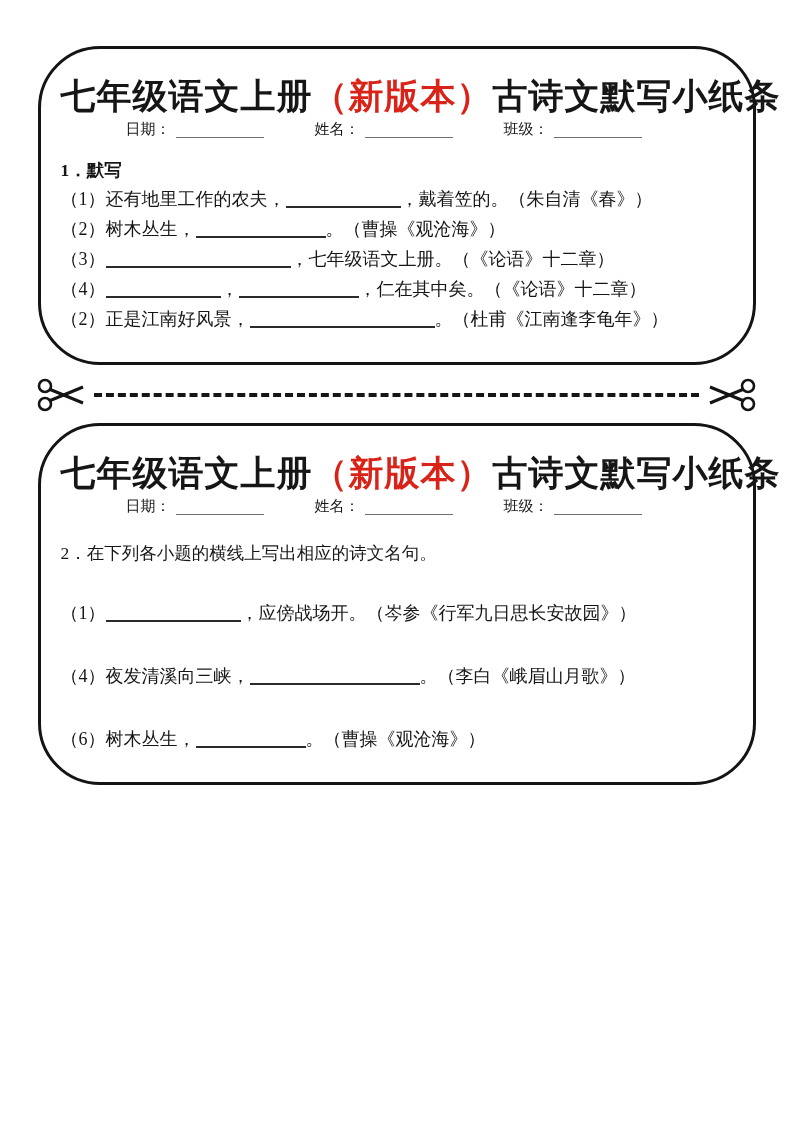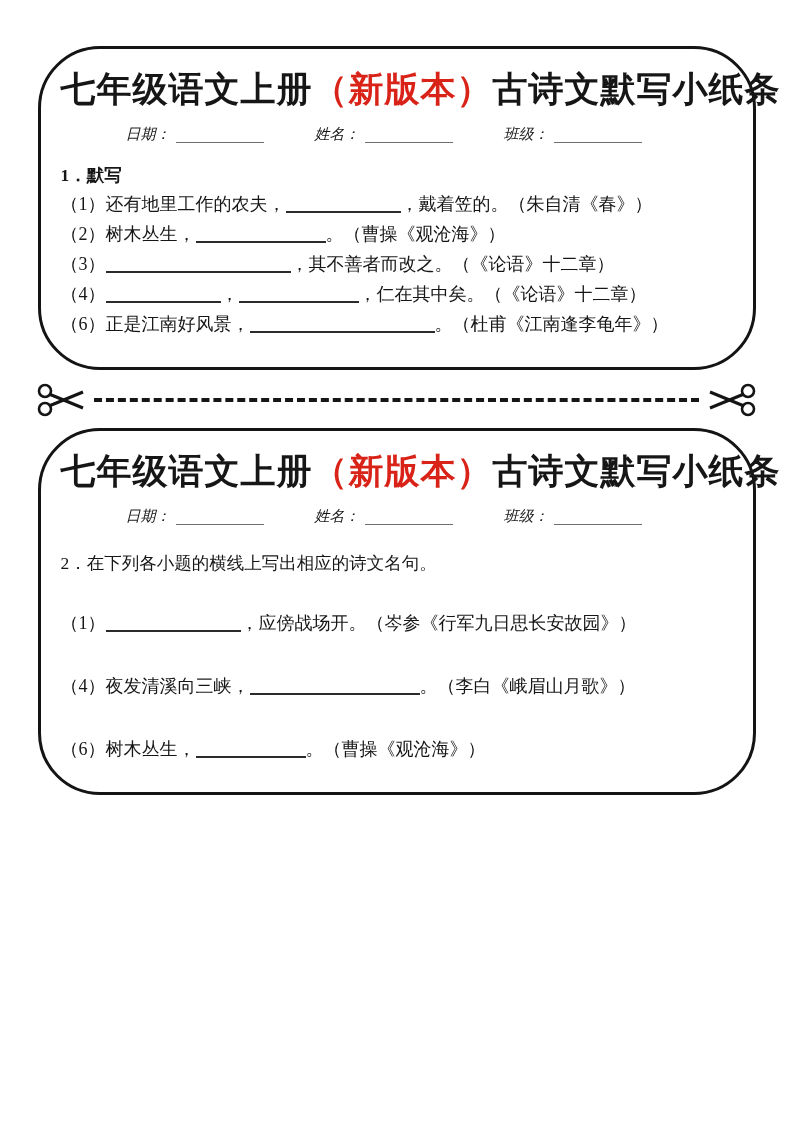--- a/index.html
+++ b/index.html
@@ -7,38 +7,36 @@
     width:793px;height:1122px;position:relative;overflow:hidden;
     background:#ffffff;
     font-family:"Liberation Serif","DejaVu Serif",serif;
     color:#161616;
   }
   .card{
     width:718px;box-sizing:border-box;
     margin:46px auto 0;
     border:3.5px solid #141414;
     border-radius:62px;
-    padding:7px 20px 28px;
+    padding:14px 20px 28px;
     background:#fff;
   }
   .card2{margin-top:0;}
   .title{
     text-align:center;
     font-size:35px;
     font-weight:700;
     letter-spacing:1px;
     margin-top:10px;
     white-space:nowrap;
   }
   .title .hl{font-weight:700;}
   .fields{
     display:flex;
     padding-left:65px;
-    margin-top:12px;
-    font-style:italic;
   }
   .field{display:flex;align-items:flex-end;margin-right:51px;}
   .field-label{font-size:15px;line-height:18px;white-space:nowrap;}
   .field-line{
     display:inline-block;width:88px;height:14px;
     border-bottom:1.5px solid #6f6f6f;margin-left:5px;
   }
   .section{font-size:17.5px;margin-top:26px;line-height:24px;}
   .section-bold{font-weight:700;margin-top:20px;}
   .questions{margin-top:2px;}
@@ -84,23 +82,23 @@
       </div>
       <div class="field">
         <span class="field-label">班级：</span>
           <span class="field-line"></span>
       </div>
     </div>
     <div class="section section-bold">1．默写</div>
     <div class="questions">
         <div class="q-line"><span class="q-text">（1）还有地里工作的农夫，</span><span class="blank" style="width: 115px;"></span><span class="q-text">，戴着笠的。（朱自清《春》）</span></div>
         <div class="q-line"><span class="q-text">（2）树木丛生，</span><span class="blank" style="width: 130px;"></span><span class="q-text">。（曹操《观沧海》）</span></div>
-        <div class="q-line"><span class="q-text">（3）</span><span class="blank" style="width: 185px;"></span><span class="q-text">，其不善者而改之。（《论语》十二章）</span></div>
+        <div class="q-line"><span class="q-text">（3）</span><span class="blank" style="width: 185px;"></span><span class="q-text">，七年级语文上册。（《论语》十二章）</span></div>
         <div class="q-line"><span class="q-text">（4）</span><span class="blank" style="width: 115px;"></span><span class="q-text">，</span><span class="blank" style="width: 120px;"></span><span class="q-text">，仁在其中矣。（《论语》十二章）</span></div>
-        <div class="q-line"><span class="q-text">（6）正是江南好风景，</span><span class="blank" style="width: 185px;"></span><span class="q-text">。（杜甫《江南逢李龟年》）</span></div>
+        <div class="q-line"><span class="q-text">（2）正是江南好风景，</span><span class="blank" style="width: 185px;"></span><span class="q-text">。（杜甫《江南逢李龟年》）</span></div>
       </div>
   </div>
 
   <div class="divider">
     <svg class="scissors" viewBox="0 0 52 36">
       <circle cx="9" cy="9" r="6" fill="none" stroke="#141414" stroke-width="2.6"></circle>
       <circle cx="9" cy="27" r="6" fill="none" stroke="#141414" stroke-width="2.6"></circle>
       <line x1="13" y1="12" x2="47" y2="26" stroke="#141414" stroke-width="3"></line>
       <line x1="13" y1="24" x2="47" y2="10" stroke="#141414" stroke-width="3"></line>
     </svg>

